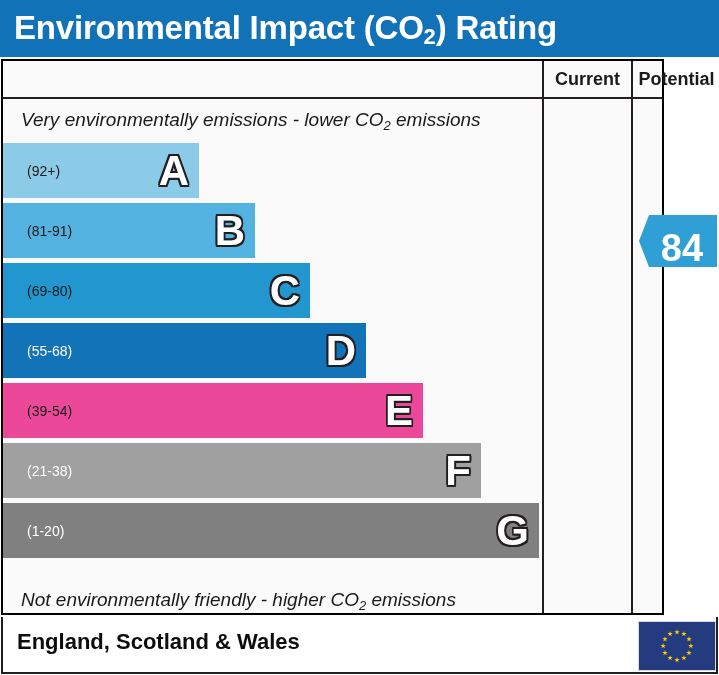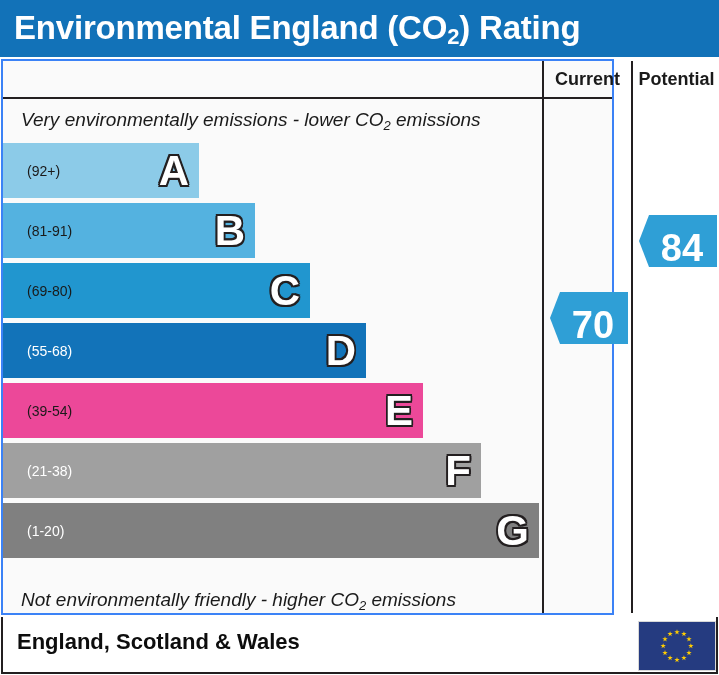--- a/index.html
+++ b/index.html
@@ -46,23 +46,23 @@
     vertical-align: baseline;
     position: relative;
     top: 5px;
   }
 
   
   .table-frame {
     position: absolute;
     left: 1px;
     top: 59px;
-    width: 613px;
+    width: 663px;
     height: 556px;
-    border: 2px solid #3b82f6;
+    border: 2px solid #000000;
     box-sizing: border-box;
     background: #fafafa;
   }
 
   
   .hdr-row {
     position: absolute;
     left: 0;
     top: 0;
     width: 100%;
@@ -208,21 +208,21 @@
     box-sizing: border-box;
   }
   .eu-flag svg { display: block; width: 100%; height: 100%; }
 </style>
 </head>
 <body>
 
 <div id="epc">
 
   <div class="title-bar">
-    <div class="title-text"><span>Environmental England (CO</span><sub>2</sub><span>) Rating</span></div>
+    <div class="title-text"><span>Environmental Impact (CO</span><sub>2</sub><span>) Rating</span></div>
   </div>
 
   <div class="table-frame">
 
     <div class="hdr-row"></div>
     <div class="col-sep s1"></div>
     <div class="col-sep s2"></div>
 
     <div class="col-hdr current">Current</div>
     <div class="col-hdr potential">Potential</div>
@@ -255,23 +255,20 @@
           <div class="band-letter">F</div>
         </div>
         <div class="band" style="top: 442px; width: 536px; background: rgb(128, 128, 128);">
           <div class="band-range" style="color: rgb(255, 255, 255);">(1-20)</div>
           <div class="band-letter">G</div>
         </div>
       </div>
 
     <div class="caption bottom"><span>Not environmentally friendly - higher CO</span><sub>2</sub><span> emissions</span></div>
 
-    <div class="arrow current">
-      <span>70</span>
-    </div>
     <div class="arrow potential">
       <span>84</span>
     </div>
   </div>
 
   <div class="footer">
     <div class="footer-region">England, Scotland &amp; Wales</div>
     <div class="eu-flag">
       <svg viewBox="0 0 78 52" xmlns="http://www.w3.org/2000/svg" aria-hidden="true">
         <rect x="0" y="0" width="78" height="52" fill="#253b80"></rect>

